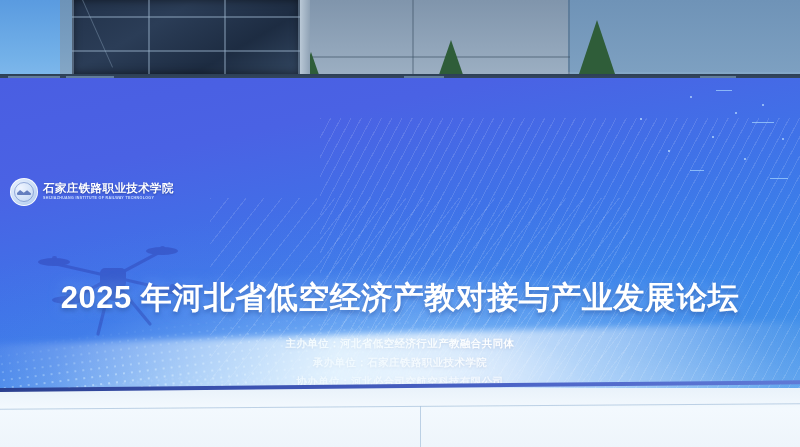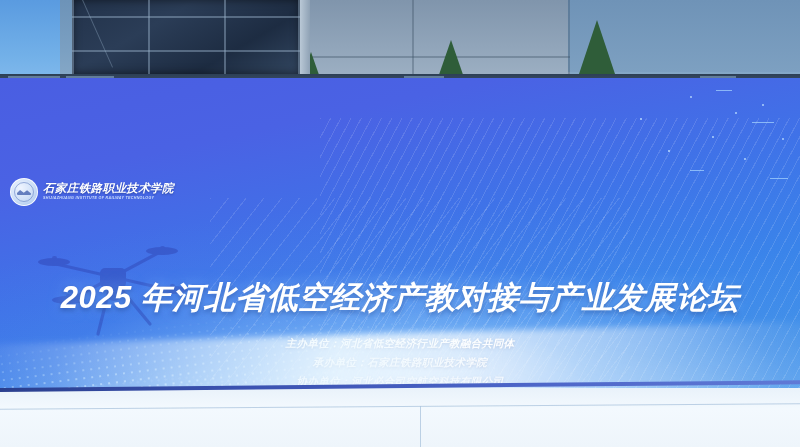--- a/index.html
+++ b/index.html
@@ -1,18 +1,18 @@
 <!DOCTYPE html>
 <html><head>
 <meta charset="utf-8">
 <style>
   html,body{margin:0;padding:0;background:#000;}
   body{width:800px;height:447px;overflow:hidden;font-family:"Liberation Sans","DejaVu Sans",sans-serif;}
 
-  .scene{position:relative;width:800px;height:447px;overflow:hidden;background:#0f172a;font-style:italic;}
+  .scene{position:relative;width:800px;height:447px;overflow:hidden;background:#0f172a;}
 
   
   .photo-top{position:absolute;left:0;top:0;width:800px;height:92px;overflow:hidden;
     background:linear-gradient(180deg,#5d8ec4 0%,#6e9ac9 40%,#7ea4cd 100%);}
   .sky-left{position:absolute;left:0;top:0;width:74px;height:92px;
     background:linear-gradient(180deg,#5a9be0 0%,#72b0e8 60%,#86bdee 100%);}
   .bldg-main{position:absolute;left:60px;top:0;width:740px;height:92px;
     background:linear-gradient(180deg,#6d93b8 0%,#7ba0c2 55%,#8bacc9 100%);}
   .glass{position:absolute;left:72px;top:0;width:228px;height:74px;
     background:linear-gradient(150deg,#22324a 0%,#2b3d57 35%,#1d2c42 70%,#334761 100%);

